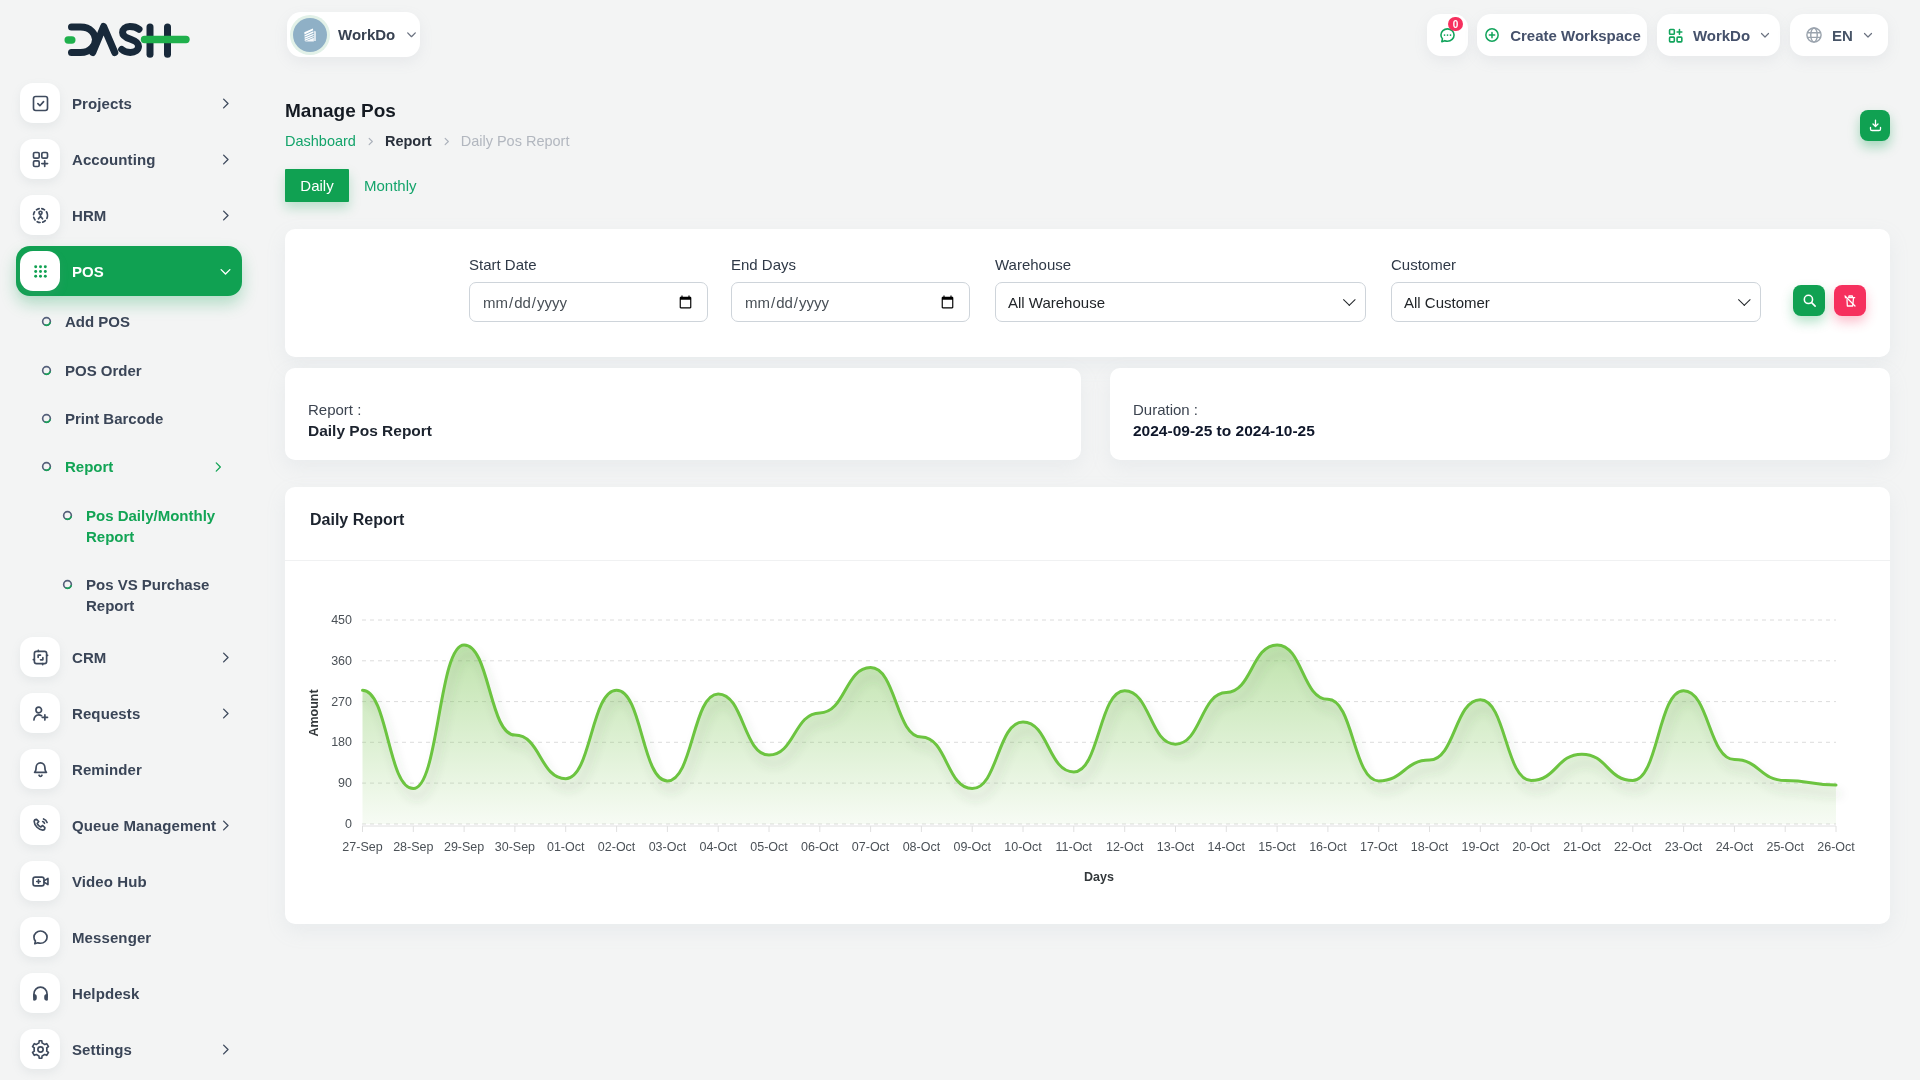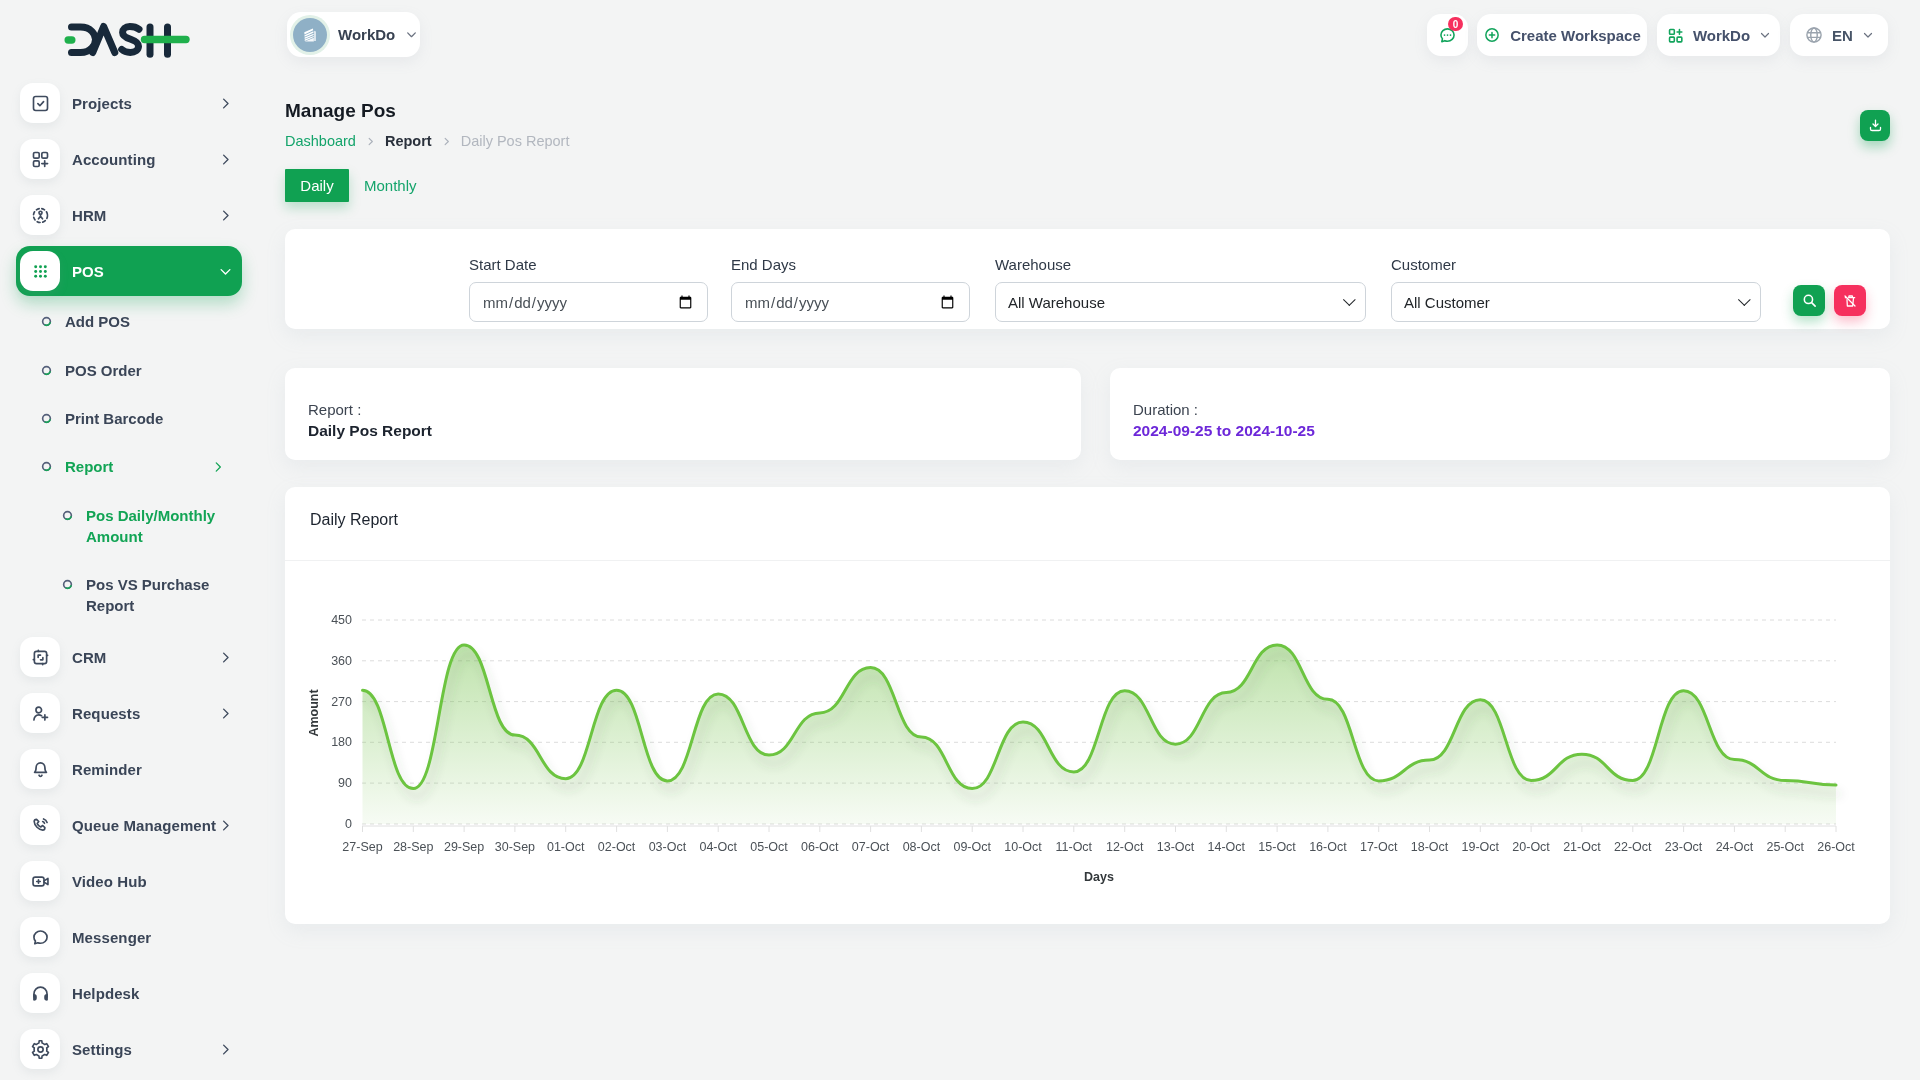--- a/index.html
+++ b/index.html
@@ -152,21 +152,21 @@
     <div class="sublab">Report</div>
     <svg style="margin-left:auto;margin-right:16px;margin-top:4px" width="14" height="14" viewBox="0 0 24 24" fill="none" stroke="#12a455" stroke-width="2.2" stroke-linecap="round" stroke-linejoin="round">
         <path d="M9 5 L16 12 L9 19"></path>
       </svg>
   </div>
   <div class="subrow green" style="top:505px;left:62px;width:180px">
     <svg class="bullet" width="11" height="11" viewBox="0 0 12 12">
         <circle cx="6" cy="6" r="4.2" fill="none" stroke="#55607a" stroke-width="1.8"></circle>
         <path d="M9.9 7.4 A4.2 4.2 0 0 1 4.6 9.9" fill="none" stroke="#17a358" stroke-width="1.8" stroke-linecap="round"></path>
       </svg>
-    <div class="sublab">Pos Daily/Monthly Amount</div>
+    <div class="sublab">Pos Daily/Monthly Report</div>
   </div>
   <div class="subrow" style="top:574px;left:62px;width:180px">
     <svg class="bullet" width="11" height="11" viewBox="0 0 12 12">
         <circle cx="6" cy="6" r="4.2" fill="none" stroke="#55607a" stroke-width="1.8"></circle>
         <path d="M9.9 7.4 A4.2 4.2 0 0 1 4.6 9.9" fill="none" stroke="#17a358" stroke-width="1.8" stroke-linecap="round"></path>
       </svg>
     <div class="sublab">Pos VS Purchase Report</div>
   </div>
 
   <div class="navrow" style="top:629px">
@@ -350,21 +350,21 @@
   <div class="abs" style="left:1860px;top:110px;width:30px;height:31px;background:#10a152;border-radius:8px;display:flex;align-items:center;justify-content:center;box-shadow:0 6px 12px rgba(16,161,82,0.35)">
     <svg width="15" height="15" viewBox="0 0 24 24" fill="none" stroke="#ffffff" stroke-width="2.1" stroke-linecap="round" stroke-linejoin="round">
         <path d="M12 3.5 L12 13 M8 9.5 L12 13.5 L16 9.5"></path>
         <path d="M4 15 L4 17.5 C4 18.9 5.1 20 6.5 20 L17.5 20 C18.9 20 20 18.9 20 17.5 L20 15"></path>
       </svg>
   </div>
 
   <div class="abs" style="left:285px;top:169px;width:64px;height:33px;background:#10a152;border-radius:1px;display:flex;align-items:center;justify-content:center;color:#fff;font-size:15px;box-shadow:0 6px 12px rgba(16,161,82,0.25)">Daily</div>
   <div class="abs" style="left:364px;top:177px;font-size:15px;color:#14a46b">Monthly</div>
 
-  <div class="card" style="left:285px;top:229px;width:1605px;height:100px">
+  <div class="card" style="left:285px;top:229px;width:1605px;height:128px">
     <div class="abs" style="left:184px;top:27px;width:239px">
       <div class="flabel">Start Date</div>
       <input class="finput" type="date" style="margin-top: 9px;">
     </div>
     <div class="abs" style="left:446px;top:27px;width:239px">
       <div class="flabel">End Days</div>
       <input class="finput" type="date" style="margin-top: 9px;">
     </div>
     <div class="abs" style="left:710px;top:27px;width:371px">
       <div class="flabel">Warehouse</div>
@@ -388,25 +388,25 @@
         </svg>
     </div>
   </div>
 
   <div class="card" style="left:285px;top:368px;width:796px;height:92px">
     <div class="abs" style="left:23px;top:33px;font-size:15px;color:#3c4450">Report :</div>
     <div class="abs" style="left:23px;top:54px;font-size:15.5px;font-weight:700;color:#1c232e">Daily Pos Report</div>
   </div>
   <div class="card" style="left:1110px;top:368px;width:780px;height:92px">
     <div class="abs" style="left:23px;top:33px;font-size:15px;color:#3c4450">Duration :</div>
-    <div class="abs" style="left:23px;top:54px;font-size:15.5px;font-weight:700;color:#6d28d9">2024-09-25 to 2024-10-25</div>
+    <div class="abs" style="left:23px;top:54px;font-size:15.5px;font-weight:700;color:#0f172a">2024-09-25 to 2024-10-25</div>
   </div>
 
   <div class="card" style="left:285px;top:487px;width:1605px;height:437px">
-    <div class="abs" style="left:25px;top:24px;font-size:16px;font-weight:400;color:#1c232e">Daily Report</div>
+    <div class="abs" style="left:25px;top:24px;font-size:16px;font-weight:700;color:#1c232e">Daily Report</div>
     <div class="abs" style="left:0;top:73px;width:1605px;height:1px;background:#f0f1f2"></div>
     <svg class="abs" style="left:0;top:0" width="1605" height="437" viewBox="0 0 1605 437">
       <defs>
         <linearGradient id="fillg" x1="0" y1="0" x2="0" y2="1">
           <stop offset="0" stop-color="#74c24b" stop-opacity="0.46"></stop>
           <stop offset="1" stop-color="#74c24b" stop-opacity="0.06"></stop>
         </linearGradient>
         <filter id="lsh" x="-20%" y="-20%" width="140%" height="140%">
           <feDropShadow dx="4" dy="9" stdDeviation="5" flood-color="#4a544a" flood-opacity="0.2"></feDropShadow>
         </filter>

